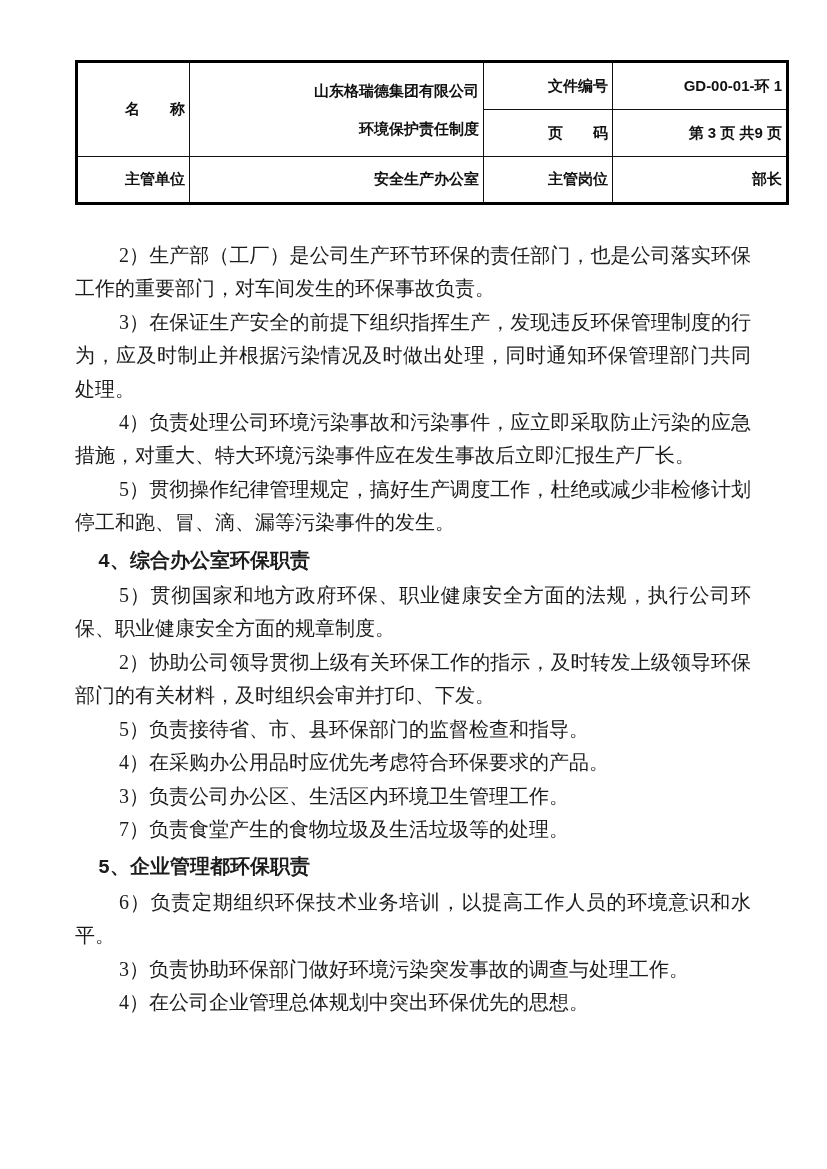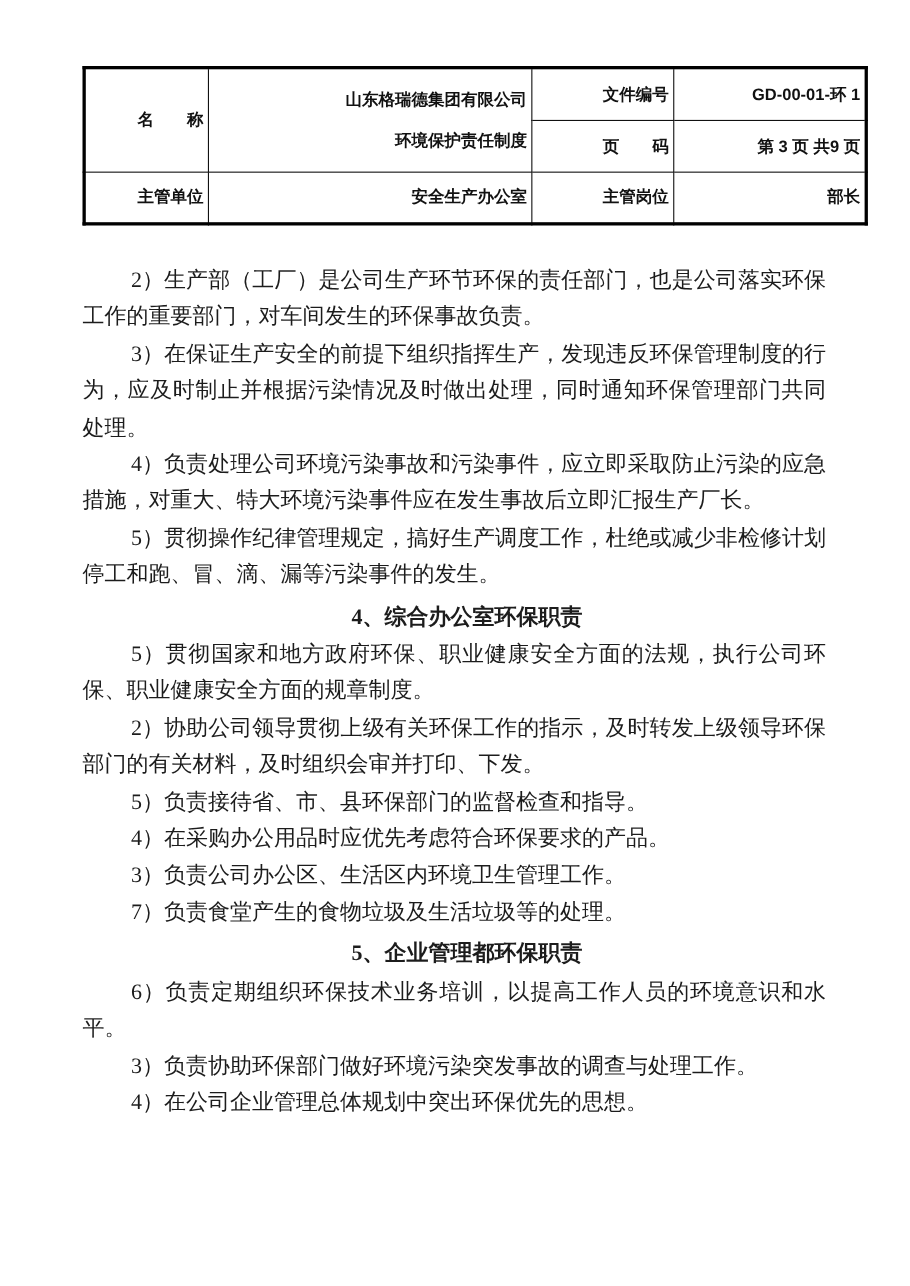--- a/index.html
+++ b/index.html
@@ -33,22 +33,22 @@
   
   .body-text{
     position:absolute;left:75px;top:221px;width:676px;
     font-size:20px;line-height:33.4px;
     text-align:justify;
     margin-top:18px;
   }
   .para{margin:0;}
   .para.item{text-indent:2.2em;}
   .para.heading{
-    font-family:Liberation Serif, serif;
-    font-weight:bold;text-indent:1.15em;text-align:center;
+    font-family:Liberation Mono, monospace;
+    font-weight:bold;text-indent:1.15em;text-align:left;
     margin-top:5px;margin-bottom:1px;
   }
 </style>
 </head>
 <body>
 
 <div class="page">
 
   <table class="doc-table">
     <tbody>

